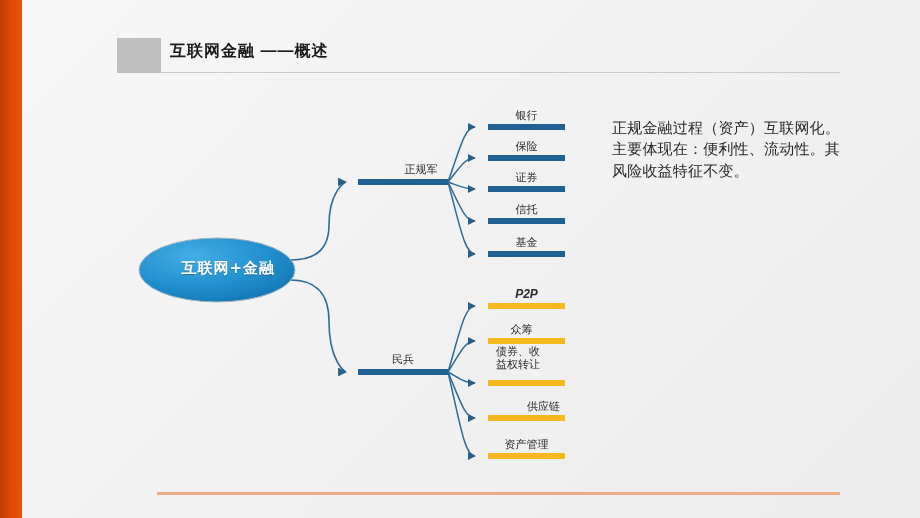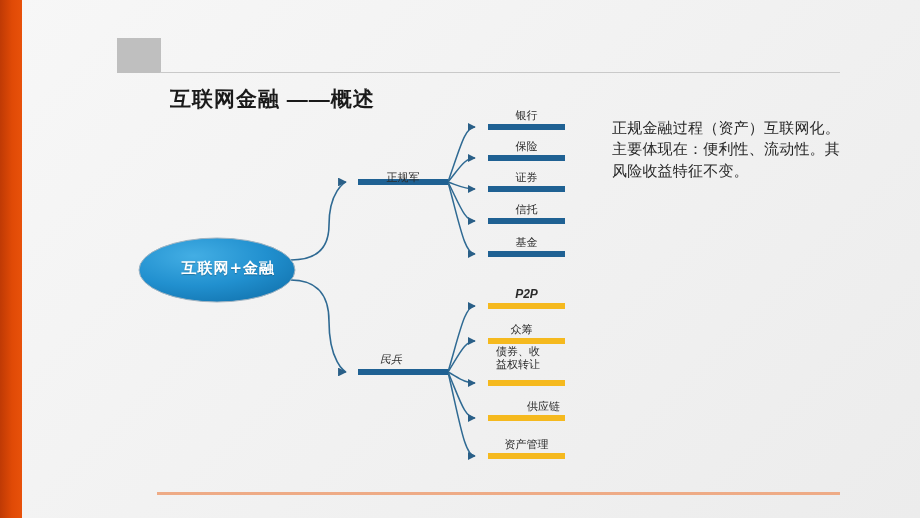--- a/index.html
+++ b/index.html
@@ -17,22 +17,22 @@
     position:absolute;left:0;top:0;width:22px;height:518px;
     background:linear-gradient(to right,#bf3a05 0%,#e04a06 55%,#e8510a 100%);
   }
   
   .hdr-square{
     position:absolute;left:117px;top:38px;width:44px;height:35px;
     background:#bfbfbf;
   }
   .hdr-title{
     position:absolute;left:170px;top:41px;
-    font-size:21px;font-weight:bold;color:#1a1a1a;
-    letter-spacing:1px;white-space:nowrap;margin-top:44px;
+    font-size:16px;font-weight:bold;color:#1a1a1a;
+    letter-spacing:1px;white-space:nowrap;
   }
   .hdr-rule{
     position:absolute;left:160px;top:72px;width:680px;height:1px;
     background:#c9c9c9;
   }
   .footer-rule{
     position:absolute;left:157px;top:492px;width:683px;height:3px;
     background:#eeab86;
   }
   
@@ -116,27 +116,27 @@
         <rect x="488" y="415" width="77" height="6" fill="#f5b91e"></rect>
         <rect x="488" y="453" width="77" height="6" fill="#f5b91e"></rect>
       </g>
     <g id="root-layer">
         <ellipse cx="217" cy="270" rx="78" ry="32" fill="url(#rootFill)" stroke="#9fb3c2" stroke-width="1"></ellipse>
       </g>
   </svg>
 
   <div id="label-layer">
       <div class="root-label" style="left: 159px; top: 259px; width: 116px; text-align: right;">互联网+金融</div>
-      <div class="node-label branch-label" style="left: 358px; top: 162px; width: 90px; margin-top: 8px;">正规军</div>
+      <div class="node-label branch-label" style="left: 376px; top: 162px; width: 90px;">正规军</div>
       <div class="node-label leaf-label" style="left: 481px; top: 108px; width: 91px;">银行</div>
       <div class="node-label leaf-label" style="left: 481px; top: 139px; width: 91px;">保险</div>
       <div class="node-label leaf-label" style="left: 481px; top: 170px; width: 91px;">证券</div>
       <div class="node-label leaf-label" style="left: 481px; top: 202px; width: 91px;">信托</div>
       <div class="node-label leaf-label" style="left: 481px; top: 235px; width: 91px;">基金</div>
-      <div class="node-label branch-label" style="left: 346px; top: 352px; width: 90px; font-style: italic;">民兵</div>
+      <div class="node-label branch-label" style="left: 358px; top: 352px; width: 90px;">民兵</div>
       <div class="node-label leaf-label latin" style="left: 481px; top: 287px; width: 91px; font-style: italic;">P2P</div>
       <div class="node-label leaf-label" style="left: 476px; top: 322px; width: 91px;">众筹</div>
       <div class="node-label leaf-label two-line" style="left: 473px; top: 346px; width: 90px; white-space: pre-line;">债券、收
 益权转让</div>
       <div class="node-label leaf-label" style="left: 498px; top: 399px; width: 91px;">供应链</div>
       <div class="node-label leaf-label" style="left: 481px; top: 437px; width: 91px;">资产管理</div>
     </div>
 
   <div class="side-text" id="text-top">正规金融过程（资产）互联网化。主要体现在：便利性、流动性。其风险收益特征不变。</div>
 

